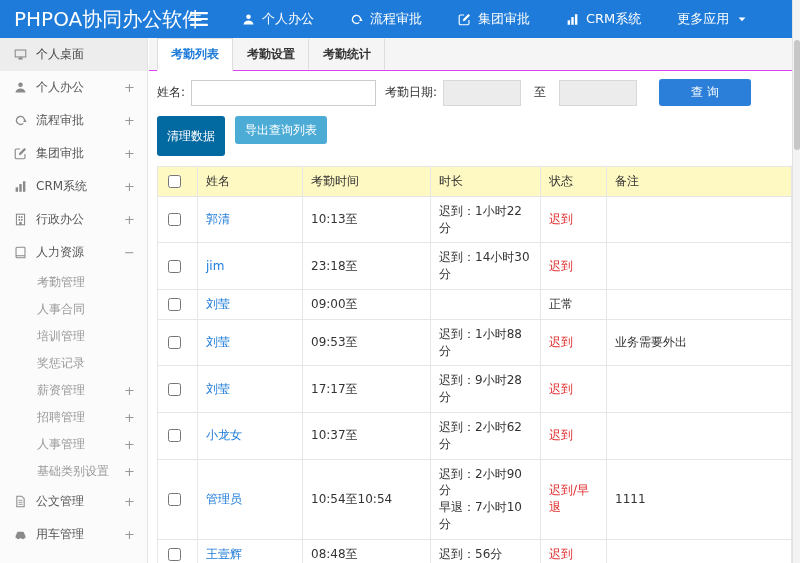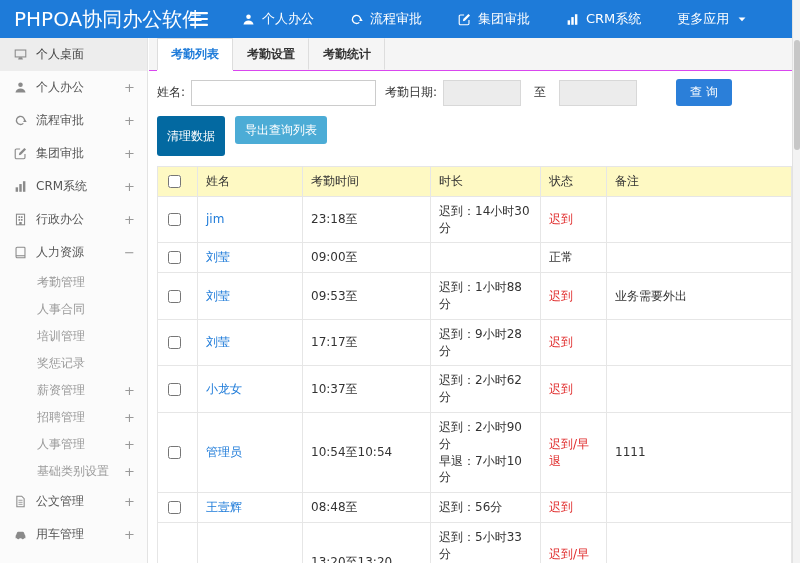--- a/index.html
+++ b/index.html
@@ -30,21 +30,21 @@
   .tab{display:flex;align-items:center;padding:0 13px;font-weight:bold;color:#333;border:1px solid transparent;border-right:1px solid #ddd;cursor:pointer}
   .tab:first-child{border-left:1px solid #ddd}
   .tab.active{background:#fff;border-color:#ddd;border-bottom:none;color:#1e7bd9;box-shadow:0 1px 0 #fff}
 
   .filter-row{display:flex;align-items:center;padding:8px;gap:6px}
   .text-input{width:185px;height:26px;border:1px solid #ccc;padding:0 6px;font:inherit;color:#333}
   .date-label{margin-left:3px}
   .date-input{width:78px;height:26px;border:1px solid #d8d8d8;background:#ececec;padding:0 6px;font:inherit}
   .to-label{margin:0 7px}
   .btn{border:none;color:#fff;font:inherit;cursor:pointer;border-radius:3px;white-space:nowrap}
-  .btn-primary{background:#2b7fd9;height:27px;padding:0 14px;margin-left:33px}
+  .btn-primary{background:#2b7fd9;height:27px;padding:0 32px;margin-left:16px}
   .action-row{display:flex;gap:10px;padding:2px 8px 10px}
   .btn-danger{background:#0369a1;height:40px;padding:0 10px}
   .btn-export{background:#4cacd6;height:28px;padding:0 10px}
 
   
   .table-wrap{margin-left:8px}
   table{width:100%;border-collapse:collapse;table-layout:fixed}
   th,td{border:1px solid #e6e6e6;padding:6px 8px;text-align:left;vertical-align:middle;font-weight:normal;height:28px;line-height:1.4;overflow:hidden}
   th{background:#fef9c3;color:#333}
   th.c-check,td.c-check{padding-left:10px}
@@ -278,20 +278,28 @@
           <th>姓名</th>
           <th>考勤时间</th>
           <th>时长</th>
           <th>状态</th>
           <th>备注</th>
         </tr>
       </thead>
       <tbody>
           <tr>
             <td class="c-check"><input type="checkbox" style=""></td>
+            <td><a class="name-link">郭清</a></td>
+            <td>10:13至</td>
+            <td class="dur">迟到：1小时22分</td>
+            <td class="red">迟到</td>
+            <td></td>
+          </tr>
+          <tr>
+            <td class="c-check"><input type="checkbox" style=""></td>
             <td><a class="name-link">jim</a></td>
             <td>23:18至</td>
             <td class="dur">迟到：14小时30分</td>
             <td class="red">迟到</td>
             <td></td>
           </tr>
           <tr>
             <td class="c-check"><input type="checkbox" style=""></td>
             <td><a class="name-link">刘莹</a></td>
             <td>09:00至</td>

